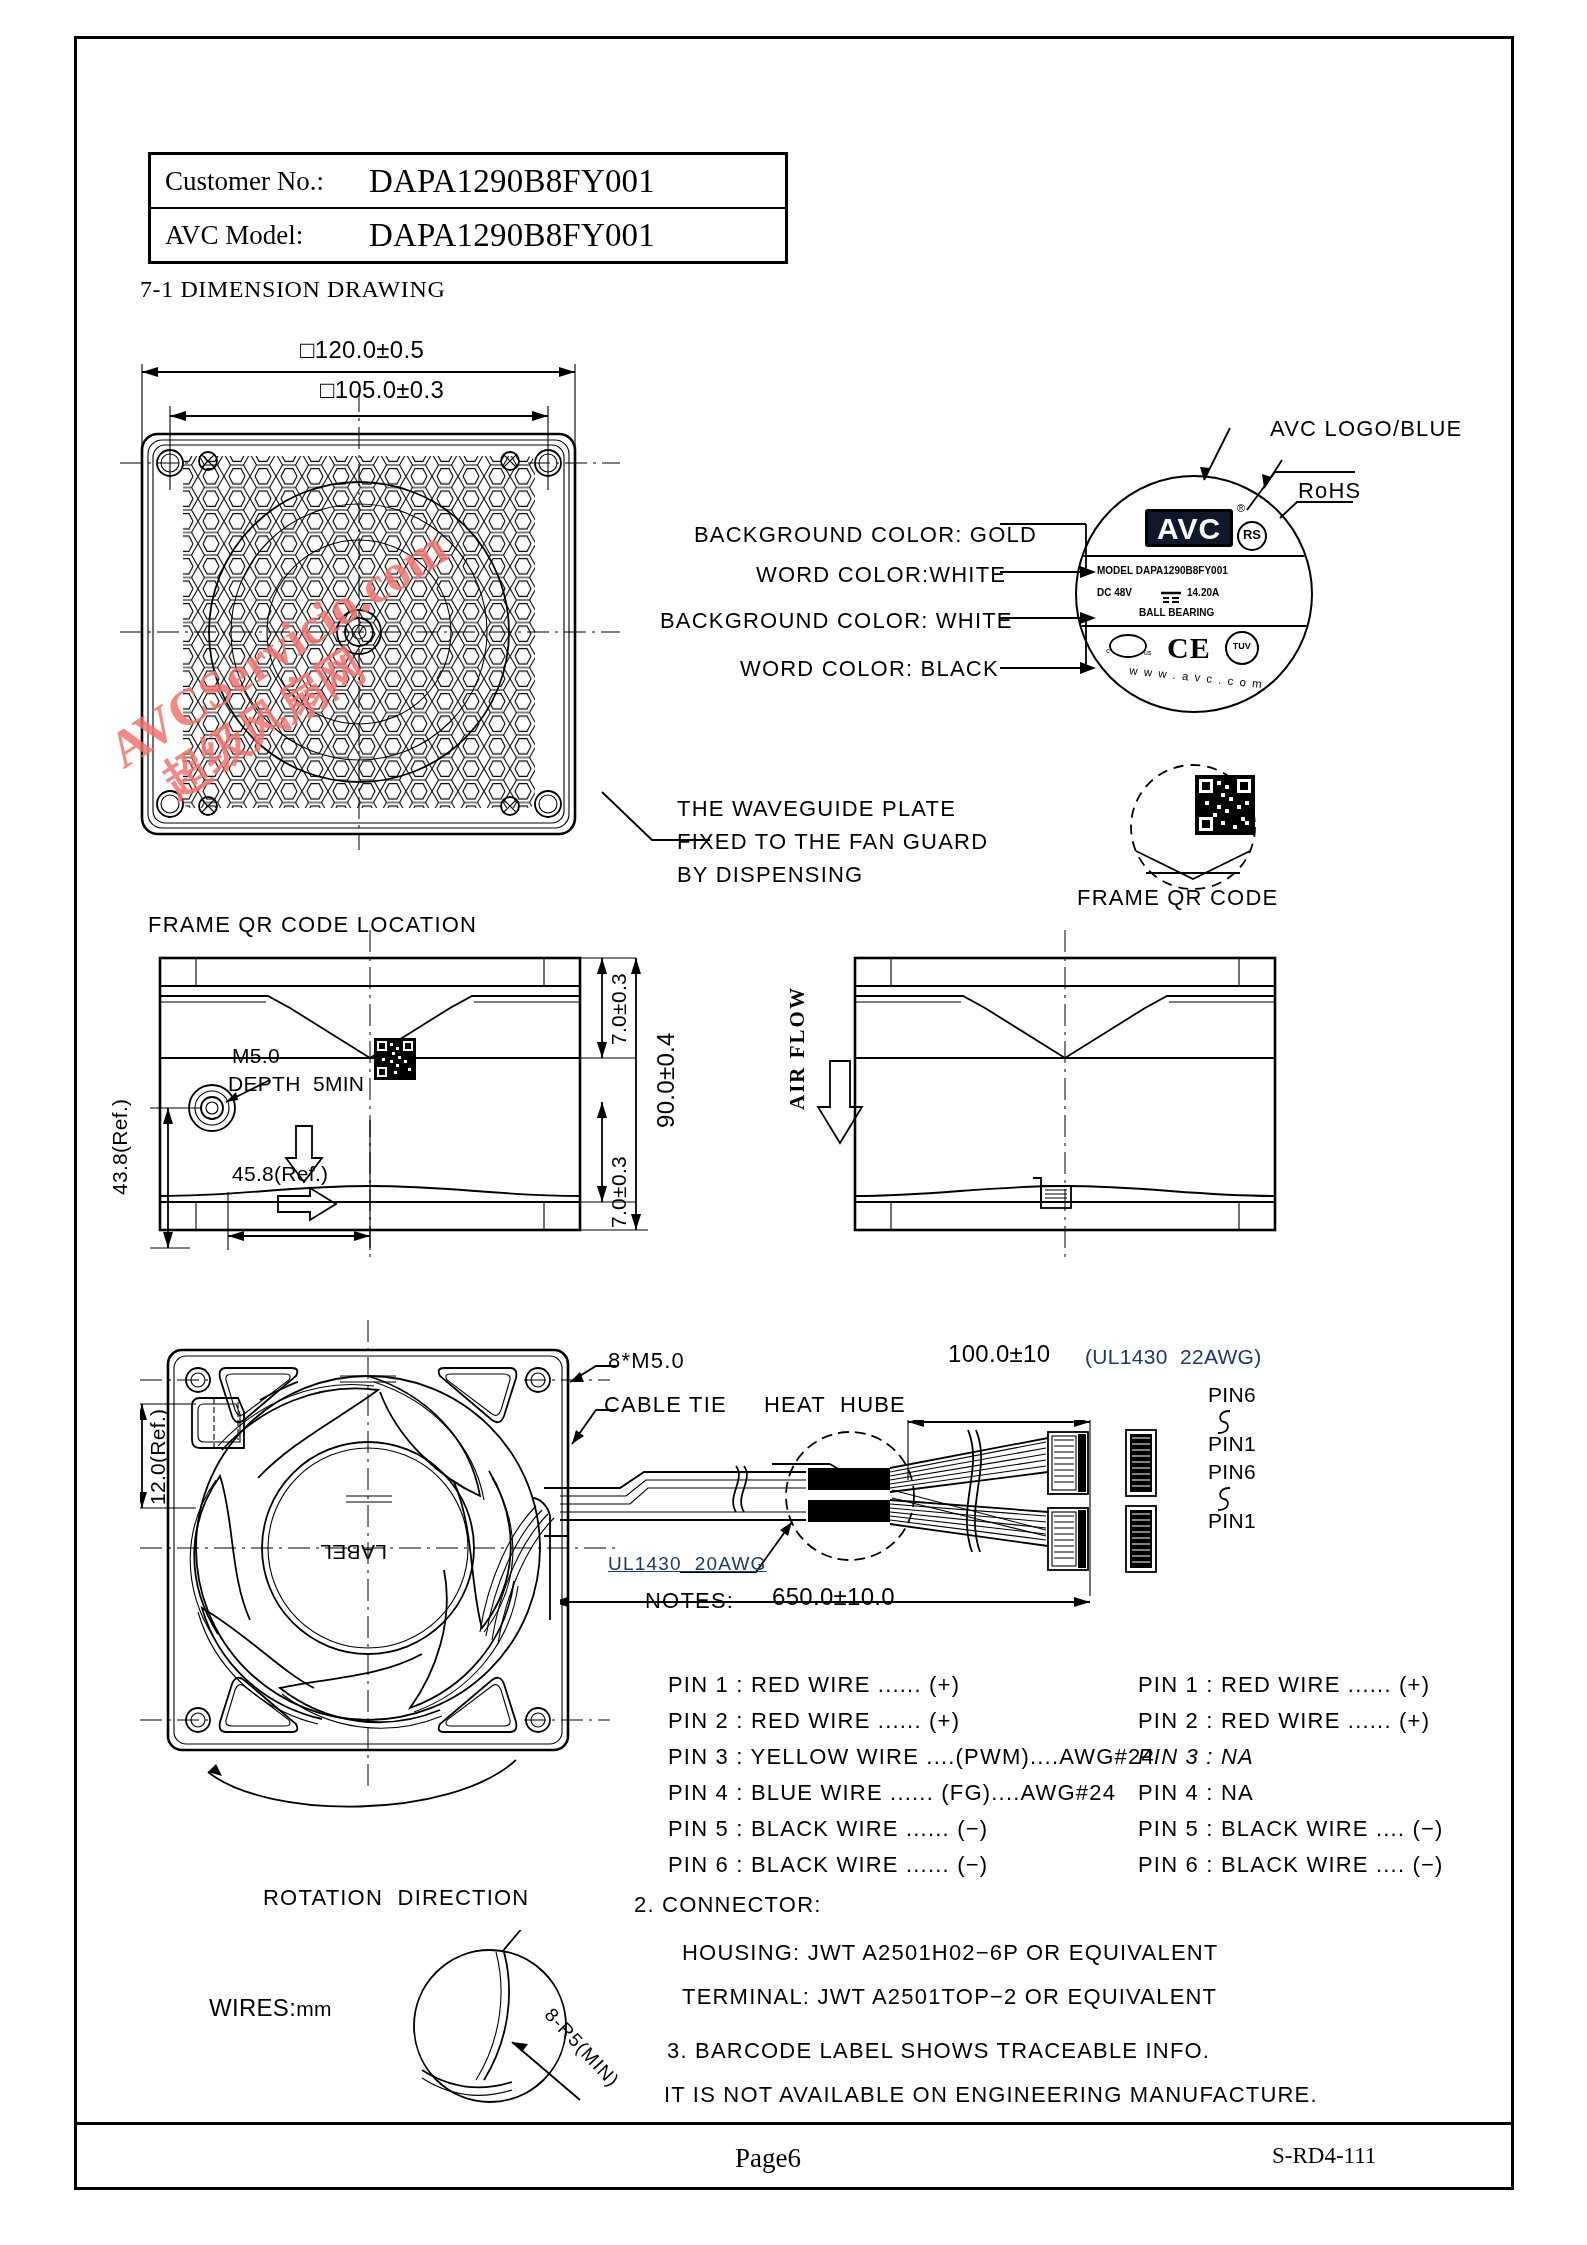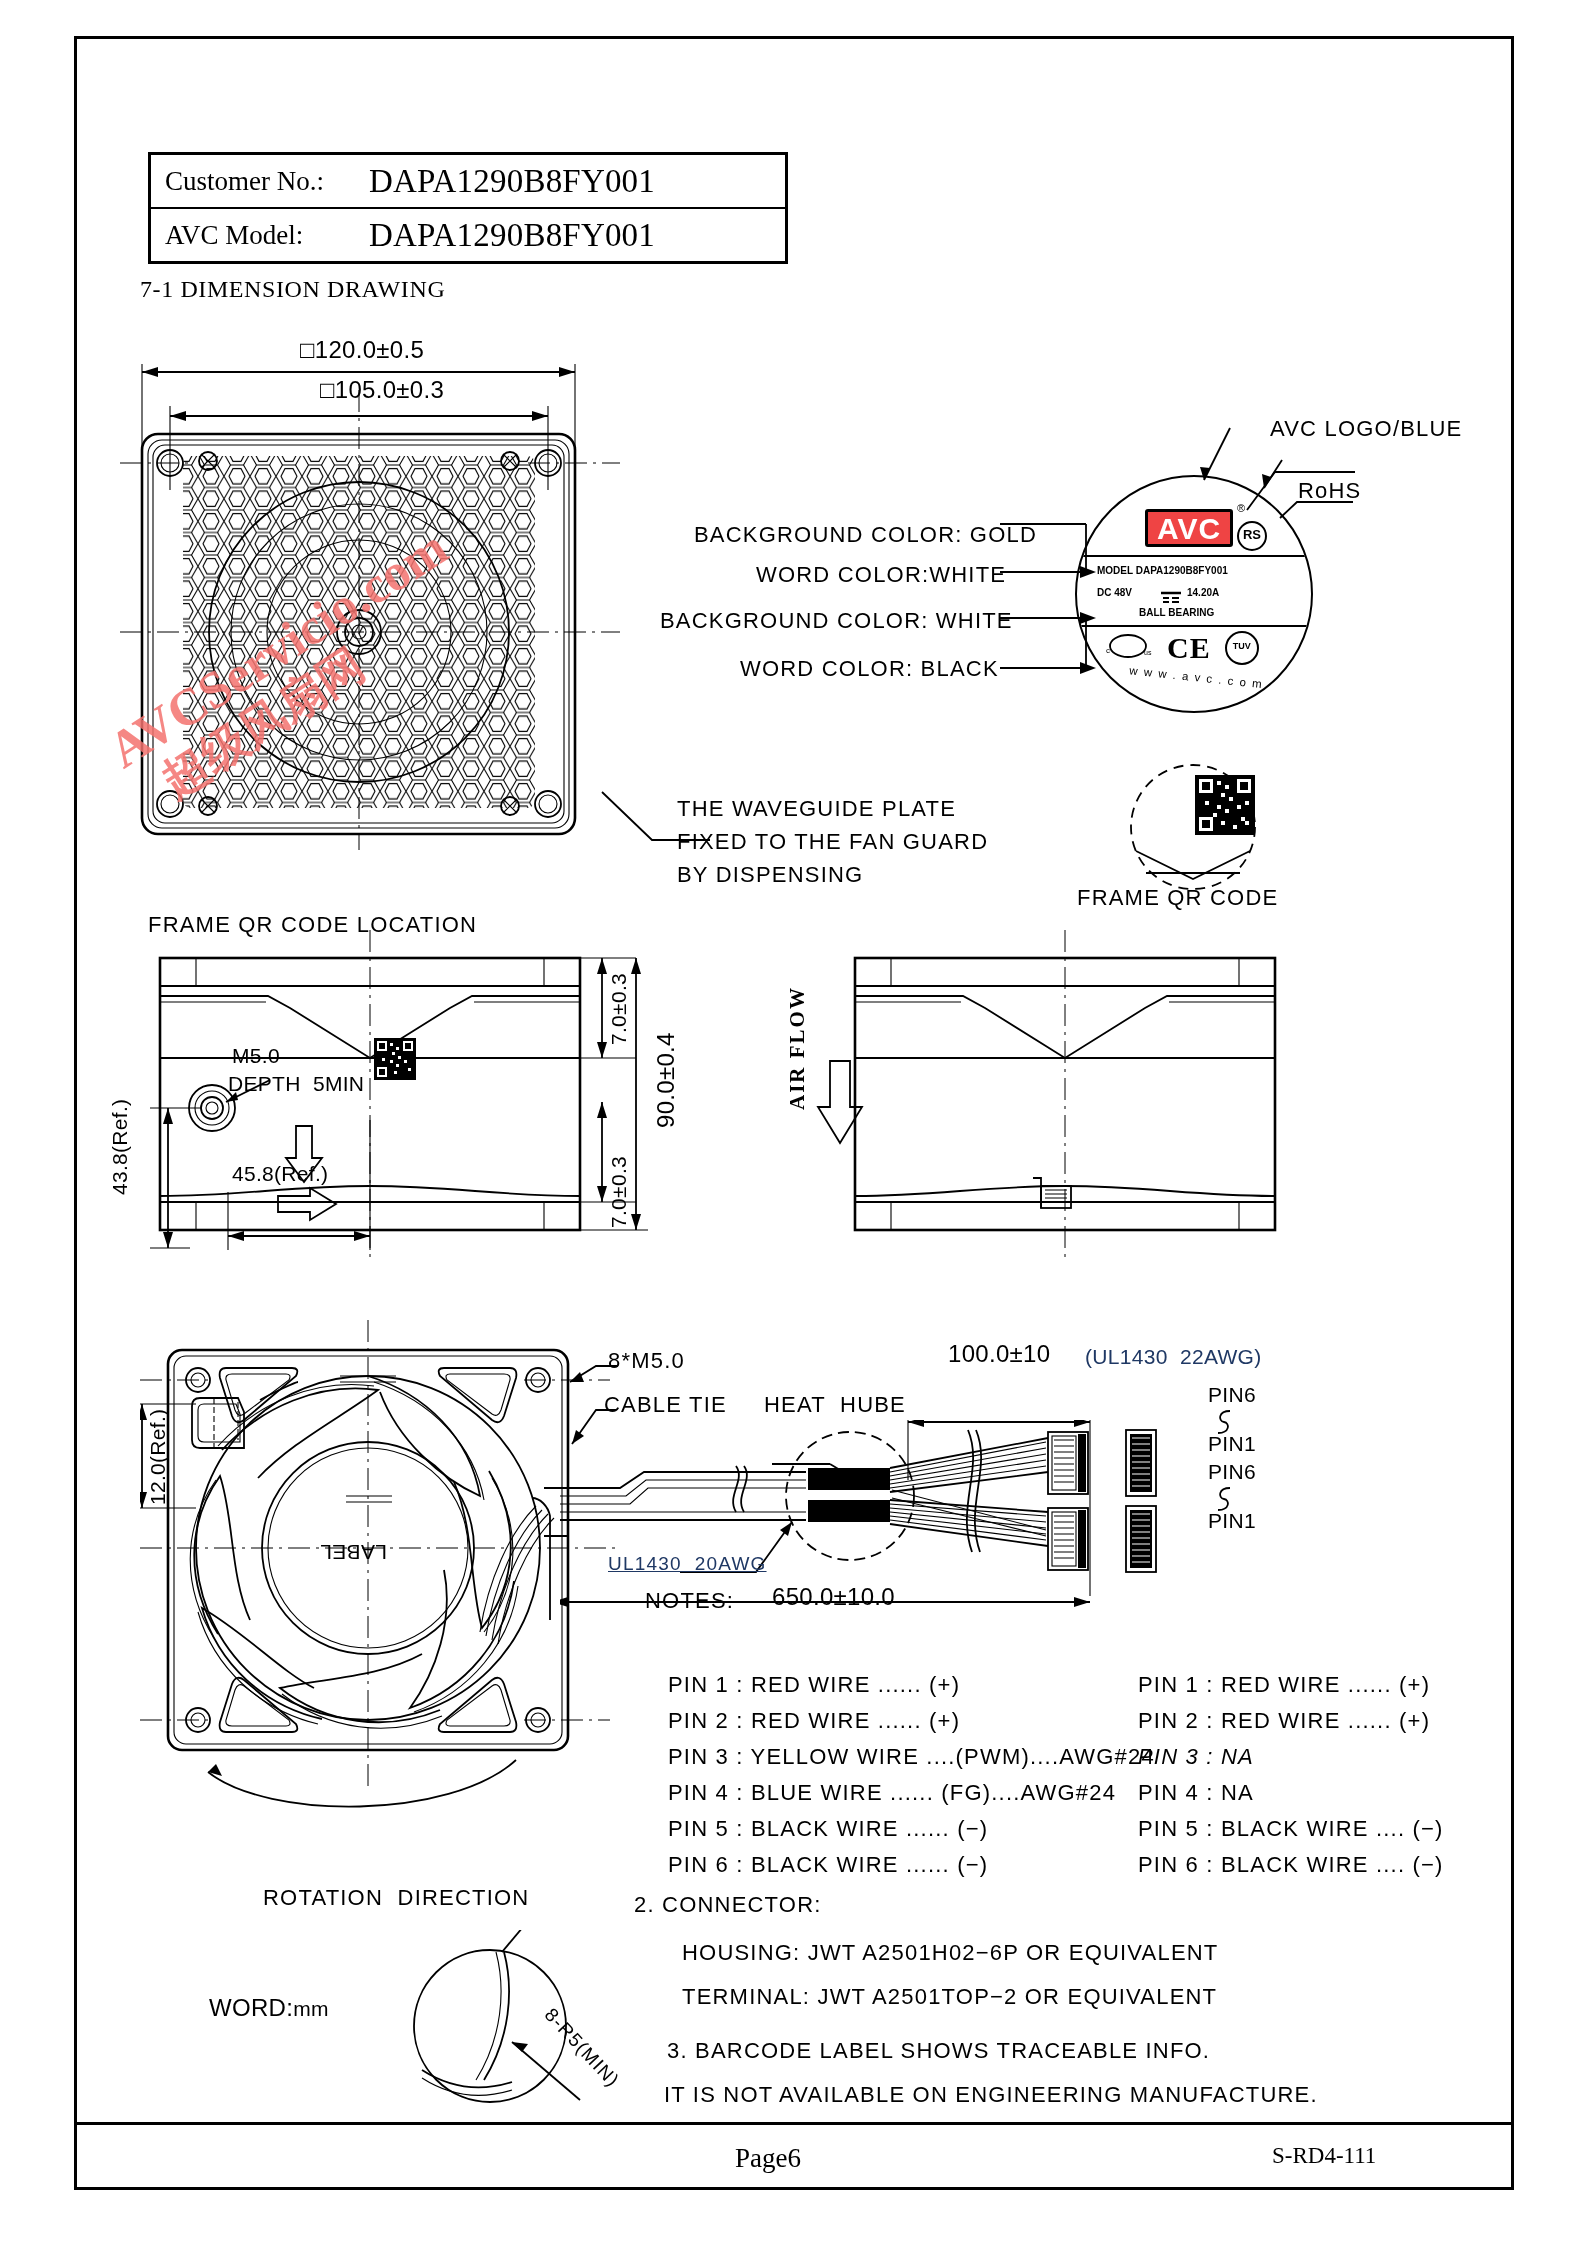--- a/index.html
+++ b/index.html
@@ -35,21 +35,21 @@
   .ln{stroke:#000;fill:none;}
   .thin{stroke-width:1.1;}
   .med{stroke-width:1.8;}
   .thick{stroke-width:2.6;}
   .cl{stroke:#000;fill:none;stroke-width:1;stroke-dasharray:22 6 3 6;}
   .fillblack{fill:#000;}
 
   
   .lblcirc{position:absolute;left:1075px;top:475px;width:238px;height:238px;border:2.4px solid #000;border-radius:50%;box-sizing:border-box;overflow:hidden;background:#fff;}
   .lblcirc .band{position:absolute;left:0;width:238px;border-top:2px solid #000;}
-  .avcbox{position:absolute;left:68px;top:32px;width:88px;height:38px;background:#ef4444;border:3px solid #000;border-radius:3px;
+  .avcbox{position:absolute;left:68px;top:32px;width:88px;height:38px;background:#0f172a;border:3px solid #000;border-radius:3px;
           color:#fff;font-family:"Liberation Sans",sans-serif;font-weight:bold;font-size:30px;line-height:34px;text-align:center;letter-spacing:1px;box-sizing:border-box;}
   .regmark{position:absolute;left:160px;top:25px;font-size:11px;font-family:"Liberation Sans",sans-serif;}
   .rohs{position:absolute;left:160px;top:44px;width:26px;height:26px;border:2.2px solid #000;border-radius:50%;
         font-size:13px;font-weight:bold;text-align:center;line-height:24px;font-family:"Liberation Sans",sans-serif;}
   .lbltxt{position:absolute;font-family:"Liberation Sans",sans-serif;font-size:10px;font-weight:bold;white-space:nowrap;}
   .certrow{position:absolute;left:26px;top:154px;width:190px;display:flex;align-items:center;gap:14px;}
   .ce{font-family:"Liberation Serif",serif;font-size:30px;font-weight:bold;letter-spacing:1px;}
   .tuv{width:30px;height:30px;border:2.5px solid #000;border-radius:50%;font-size:9px;font-weight:bold;text-align:center;line-height:26px;}
   .wwwtxt{position:absolute;left:52px;top:196px;font-size:11.5px;font-family:"Liberation Sans",sans-serif;letter-spacing:1.5px;transform:rotate(6deg);}
 
@@ -443,21 +443,21 @@
       <polygon class="fillblack" points="2,188 -3,172 7,172"></polygon>
 
       <path class="ln med" d="M68,452 C128,500 310,500 376,440"></path>
       <polygon class="fillblack" points="68,452 82,456 76,444"></polygon>
     </svg>
   </div>
   <div class="abs dim sm rot90" style="left:146px;top:1505px;">12.0(Ref.)</div>
   <div class="abs dim sm rot180" style="left:320px;top:1540px;">LABEL</div>
   <div class="abs eng" style="left:263px;top:1885px;">ROTATION  DIRECTION</div>
   <div class="abs" style="left:209px;top:1994px;">
-    <span class="dim">WORD:</span><span class="dim sm">mm</span>
+    <span class="dim">WIRES:</span><span class="dim sm">mm</span>
   </div>
 
   <div class="abs" style="left:400px;top:1930px;">
     <svg width="220" height="190" viewBox="0 0 220 190">
       <circle class="ln med" cx="90" cy="96" r="76"></circle>
       <path class="ln med" d="M104,22 C114,60 110,108 84,150"></path>
       <path class="ln thin" d="M96,22 C106,60 102,108 76,150"></path>
       <path class="ln med" d="M22,140 C50,158 80,162 112,152"></path>
       <path class="ln thin" d="M22,148 C50,166 80,170 112,160"></path>
       <path class="ln med" d="M180,170 L112,112"></path>

